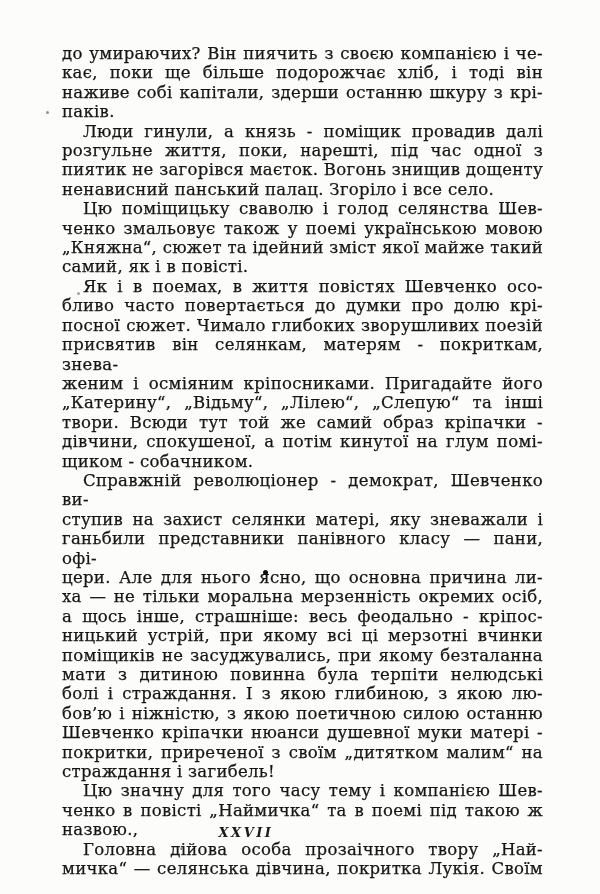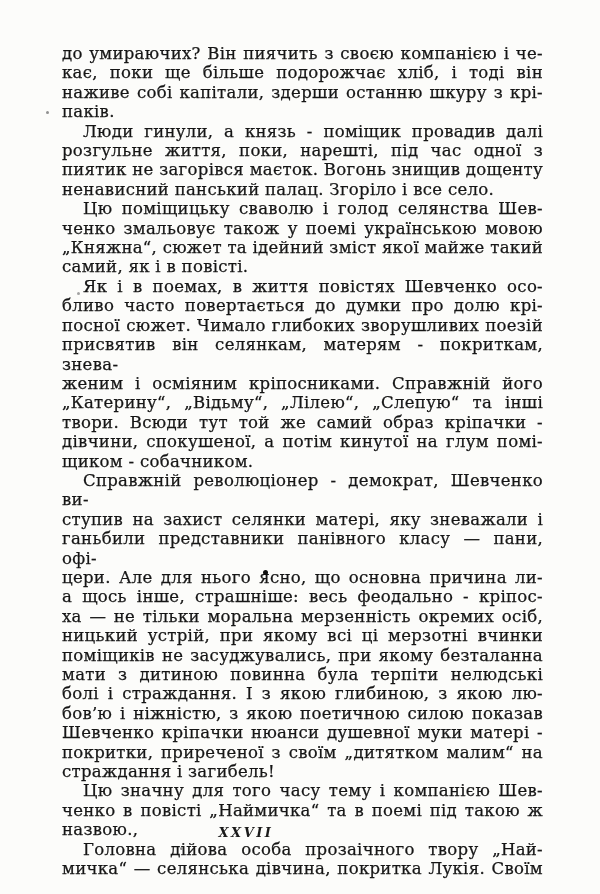--- a/index.html
+++ b/index.html
@@ -71,36 +71,36 @@
       <div class="line">пиятик не загорівся маєток. Вогонь знищив дощенту</div>
       <div class="line last">ненависний панський палац. Згоріло і все село.</div>
       <div class="line indent">Цю поміщицьку сваволю і голод селянства Шев-</div>
       <div class="line">ченко змальовує також у поемі українською мовою</div>
       <div class="line">„Княжна“, сюжет та ідейний зміст якої майже такий</div>
       <div class="line last">самий, як і в повісті.</div>
       <div class="line indent">Як і в поемах, в життя повістях Шевченко осо-</div>
       <div class="line">бливо часто повертається до думки про долю крі-</div>
       <div class="line">посної сюжет. Чимало глибоких зворушливих поезій</div>
       <div class="line">присвятив він селянкам, матерям - покриткам, знева-</div>
-      <div class="line">женим і осміяним кріпосниками. Справжній його</div>
+      <div class="line">женим і осміяним кріпосниками. Пригадайте його</div>
       <div class="line">„Катерину“, „Відьму“, „Лілею“, „Слепую“ та інші</div>
       <div class="line">твори. Всюди тут той же самий образ кріпачки -</div>
       <div class="line">дівчини, спокушеної, а потім кинутої на глум помі-</div>
       <div class="line last">щиком - собачником.</div>
       <div class="line indent">Справжній революціонер - демократ, Шевченко ви-</div>
       <div class="line">ступив на захист селянки матері, яку зневажали і</div>
       <div class="line">ганьбили представники панівного класу — пани, офі-</div>
       <div class="line">цери. Але для нього ясно, що основна причина ли-</div>
+      <div class="line">ха — не тільки моральна мерзенність окремих осіб,</div>
       <div class="line">а щось інше, страшніше: весь феодально - кріпос-</div>
-      <div class="line">ха — не тільки моральна мерзенність окремих осіб,</div>
       <div class="line">ницький устрій, при якому всі ці мерзотні вчинки</div>
       <div class="line">поміщиків не засуджувались, при якому безталанна</div>
       <div class="line">мати з дитиною повинна була терпіти нелюдські</div>
       <div class="line">болі і страждання. І з якою глибиною, з якою лю-</div>
-      <div class="line">бов’ю і ніжністю, з якою поетичною силою показав</div>
+      <div class="line">бов’ю і ніжністю, з якою поетичною силою останню</div>
       <div class="line">Шевченко кріпачки нюанси душевної муки матері -</div>
       <div class="line">покритки, приреченої з своїм „дитятком малим“ на</div>
       <div class="line last">страждання і загибель!</div>
       <div class="line indent">Цю значну для того часу тему і компанією Шев-</div>
       <div class="line">ченко в повісті „Наймичка“ та в поемі під такою ж</div>
       <div class="line last">назвою.,</div>
       <div class="line indent">Головна дійова особа прозаічного твору „Най-</div>
       <div class="line">мичка“ — селянська дівчина, покритка Лукія. Своїм</div>
     </div>
   <div class="pagenum">XXVII</div>

